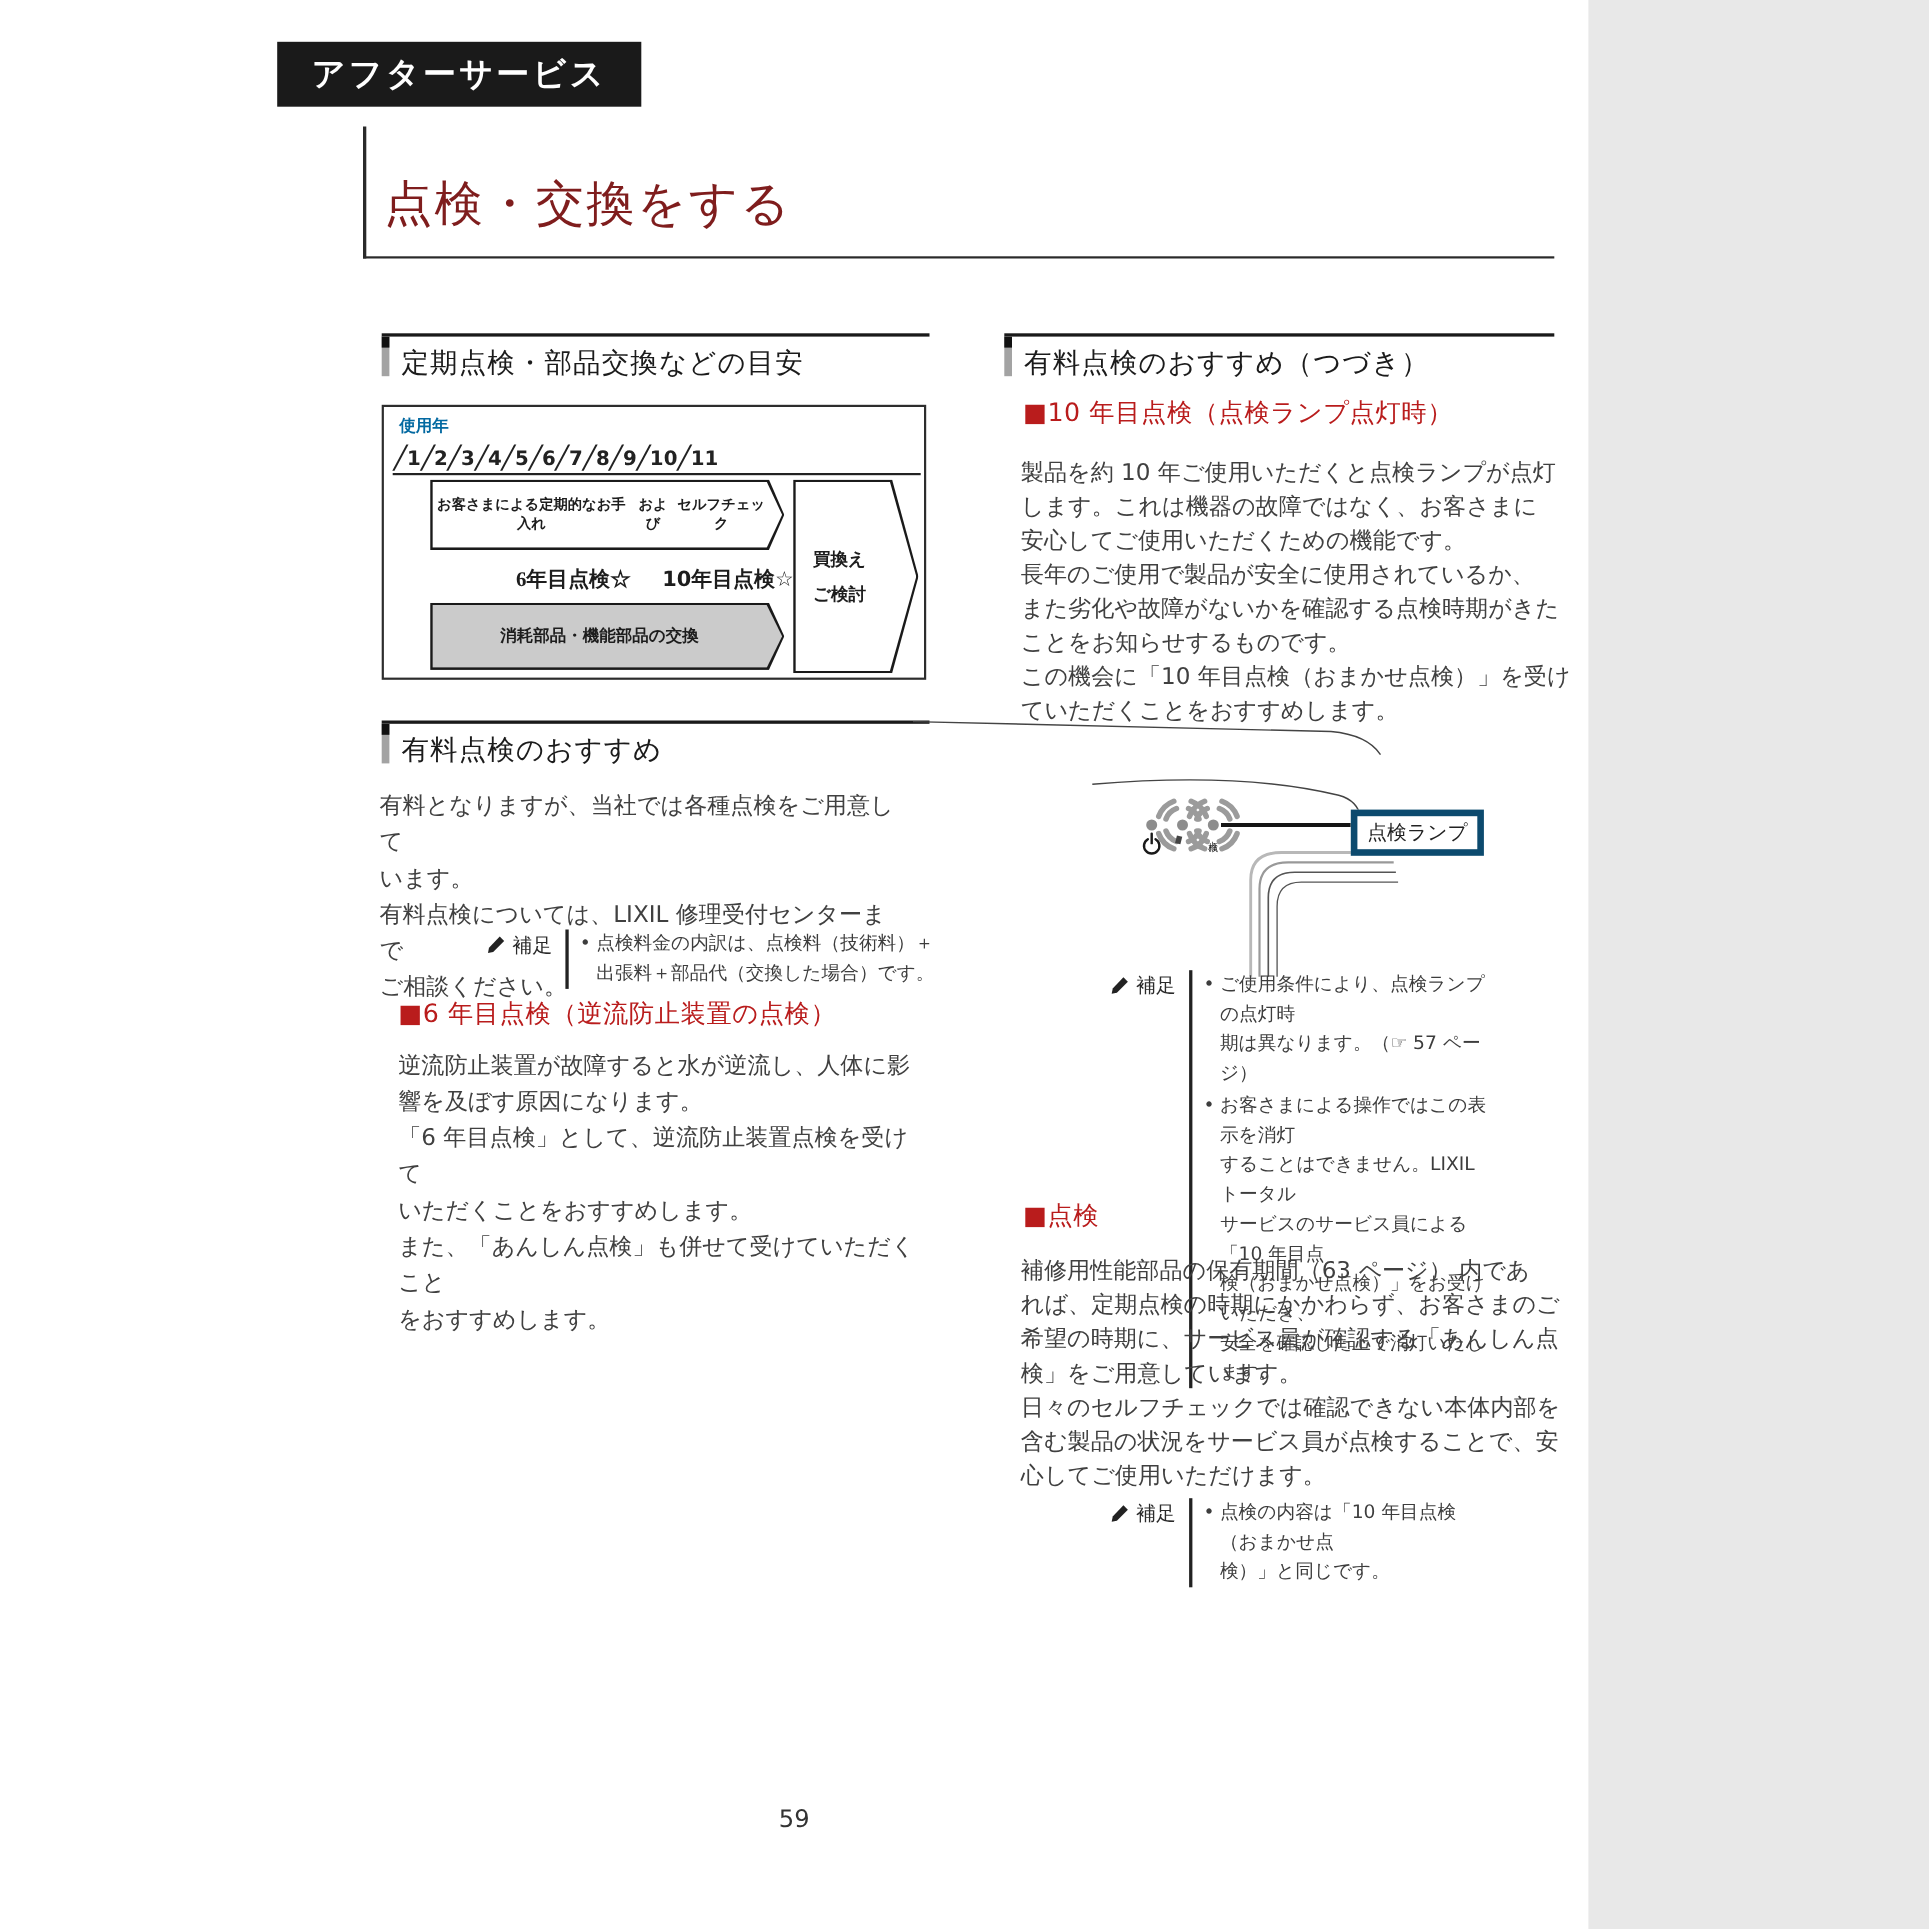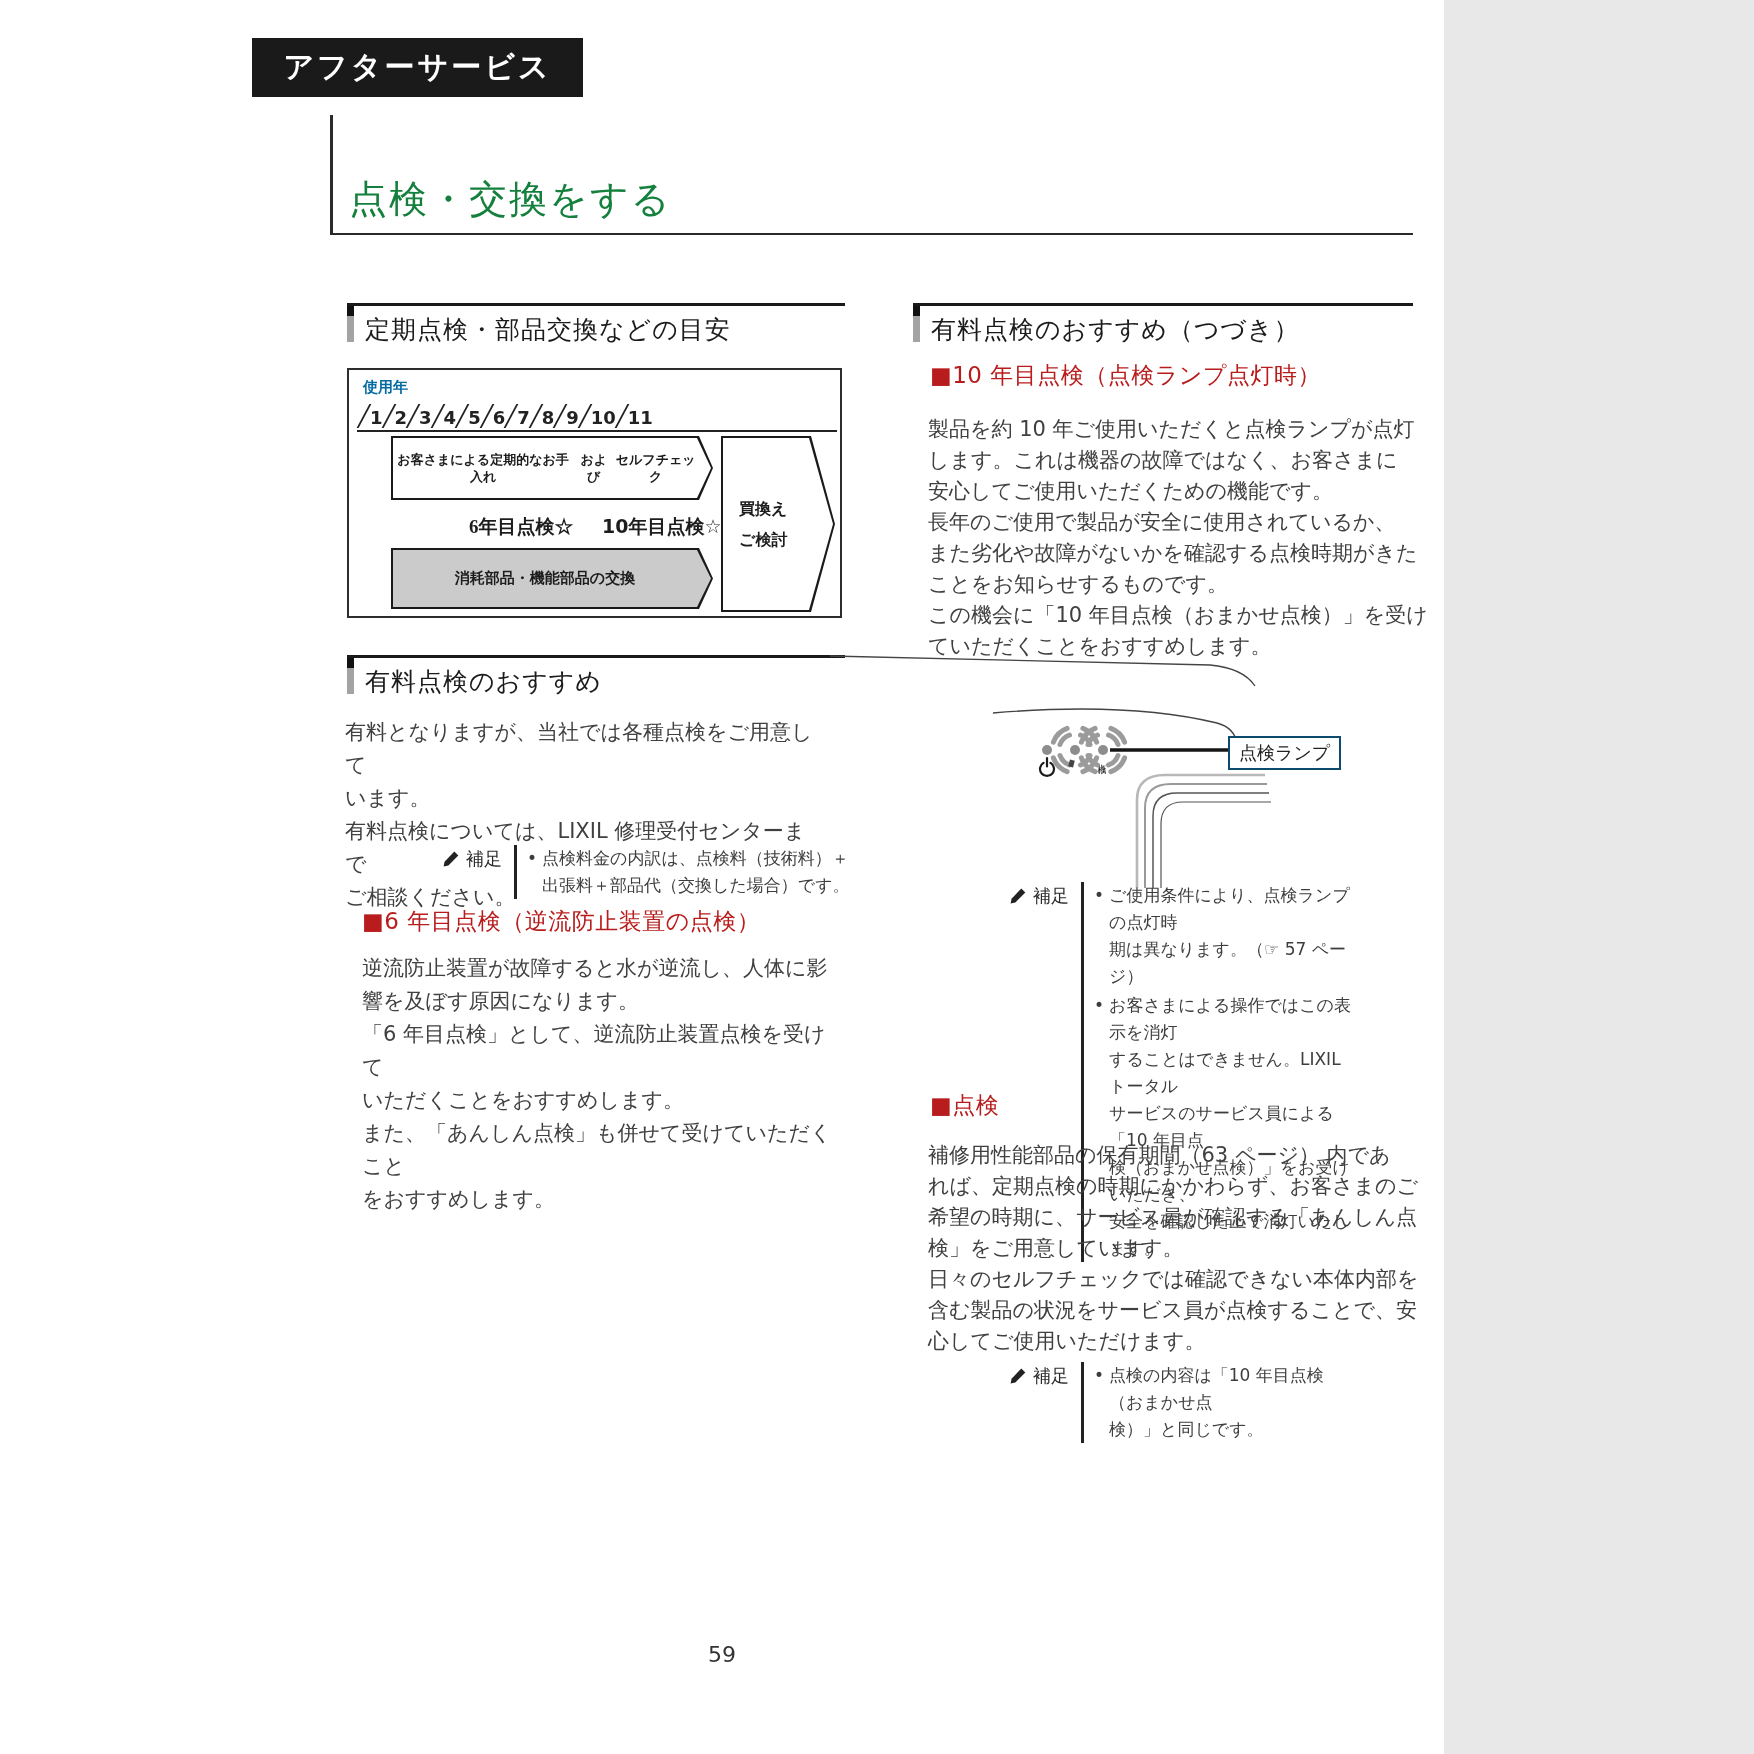--- a/index.html
+++ b/index.html
@@ -7,21 +7,21 @@
     position:relative;width:1444px;height:1754px;background:#ffffff;
     font-family:"DejaVu Sans",sans-serif;color:#3d3d3d;overflow:hidden;
   }
   
   .badge{
     position:absolute;left:252px;top:38px;width:331px;height:59px;
     background:#1a1a1a;color:#ffffff;display:flex;align-items:center;justify-content:center;
     font-size:30px;font-weight:bold;letter-spacing:3px;
   }
   .title-bar{position:absolute;left:330px;top:115px;width:3px;height:120px;background:#2a2a2a;}
-  .page-title{position:absolute;left:349px;top:174px;font-size:38px;color:#15803d;letter-spacing:2px;}
+  .page-title{position:absolute;left:349px;top:156px;font-size:44px;color:#7f1d1d;letter-spacing:2px;}
   .title-rule{position:absolute;left:330px;top:233px;width:1083px;height:2px;background:#2a2a2a;}
   
   .sec-h{
     position:absolute;border-top:3px solid #1a1a1a;padding:7px 0 4px 18px;
     font-size:25px;color:#1b1b1b;letter-spacing:1px;
   }
   .sec-h::before{content:"";position:absolute;left:0;top:0;width:7px;height:36px;background:#a3a3a3;}
   .sec-h::after{content:"";position:absolute;left:0;top:0;width:7px;height:10px;background:#111;}
   .sub-h{position:absolute;font-size:23px;color:#b91c1c;letter-spacing:0.5px;}
   .body-txt{position:absolute;font-size:21px;white-space:pre-line;color:#404040;}
@@ -53,21 +53,21 @@
   .care-line{font-size:13px;font-weight:600;line-height:17px;color:#1d1d1d;}
   .check-row{position:absolute;top:144px;left:0;width:100%;}
   .check-lbl{position:absolute;font-size:19px;font-weight:600;color:#1d1d1d;}
   .parts-fill{background:#cbcbcb;}
   .parts-line{font-size:15px;font-weight:600;color:#1d1d1d;}
   .pent-txt{position:absolute;inset:0;display:flex;flex-direction:column;justify-content:center;padding-left:18px;box-sizing:border-box;}
   .pent-line{font-size:16px;font-weight:600;line-height:31px;color:#1d1d1d;}
   
   .lamp-wrap{position:absolute;left:815px;top:648px;width:545px;height:245px;}
   .lamp-label{
-    position:absolute;left:1228px;top:736px;height:30px;border:2px solid #0c4a6e;background:#fff;
+    position:absolute;left:1228px;top:736px;height:30px;border:6px solid #0c4a6e;background:#fff;
     display:flex;align-items:center;padding:0 9px;font-size:18px;color:#222;white-space:nowrap;
   }
   .led-caption{position:absolute;left:1097px;top:757px;font-size:9px;line-height:9px;color:#222;writing-mode:vertical-rl;letter-spacing:1px;}
   .mini-mark{position:absolute;left:1069px;top:760px;width:5px;height:7px;background:#444;transform:rotate(14deg);}
   
   .page-num{position:absolute;left:0;right:0;top:1642px;text-align:center;font-size:22px;color:#333;}
 </style>
 </head>
 <body>
 

